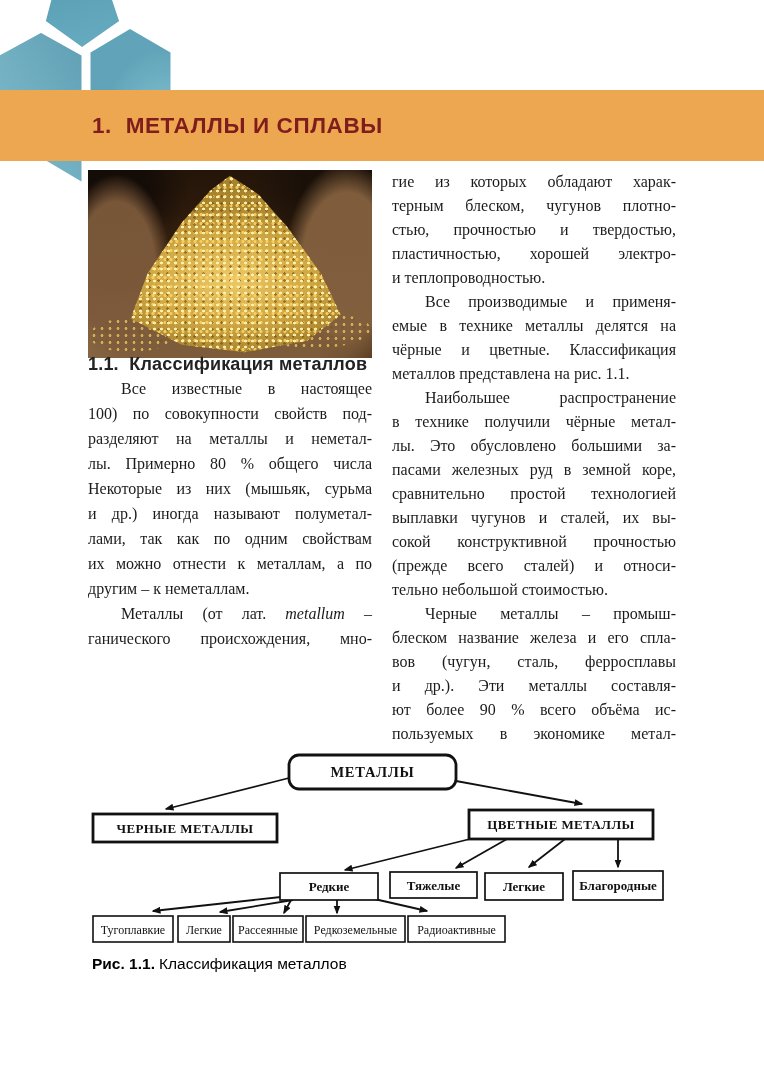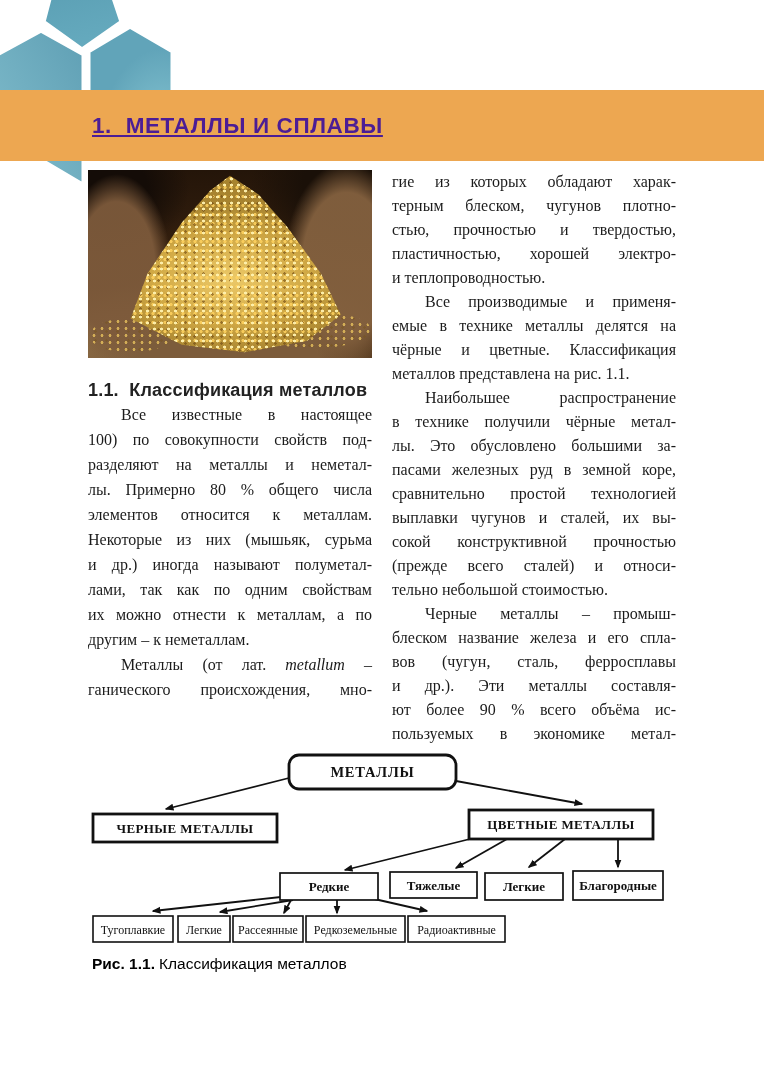--- a/index.html
+++ b/index.html
@@ -6,21 +6,21 @@
   #page{position:relative;width:764px;height:1080px;background:#fff;overflow:hidden;
         font-family:"Liberation Serif",serif;color:#1b1b1b;}
 
   
   #hexes{position:absolute;left:0;top:0;width:220px;height:210px;}
 
   
   .band{position:absolute;left:0;top:90px;width:764px;height:71px;background:#EDA751;}
   .band h1{margin:0;padding:0 0 0 92px;line-height:71px;
            font-family:"Liberation Sans",sans-serif;font-weight:bold;
-           font-size:22.5px;letter-spacing:.6px;color:#4c1d95;text-decoration:underline;}
+           font-size:22.5px;letter-spacing:.6px;color:#7f1d1d;}
 
   
   .photo{position:absolute;left:88px;top:170px;width:284px;height:188px;overflow:hidden;
     background:
       radial-gradient(70px 120px at 10% 52%, rgba(125,90,59,.95) 0 55%, rgba(125,90,59,0) 78%),
       radial-gradient(80px 130px at 91% 50%, rgba(132,97,63,.95) 0 55%, rgba(132,97,63,0) 78%),
       radial-gradient(120px 90px at 4% 10%, #140c07 0 40%, rgba(20,12,7,0) 75%),
       radial-gradient(150px 110px at 97% 8%, #1a1008 0 40%, rgba(26,16,8,0) 75%),
       radial-gradient(200px 120px at 50% 104%, #7c5c3b 0 45%, rgba(124,92,59,0) 85%),
       radial-gradient(120px 80px at 12% 96%, #8a6a44 0 40%, rgba(138,106,68,0) 80%),
@@ -37,21 +37,21 @@
   .scatter{position:absolute;height:34px;
     background-image:
       radial-gradient(circle, rgba(236,198,95,.9) 0 1.2px, transparent 1.7px),
       radial-gradient(circle, rgba(120,85,30,.6) 0 1px, transparent 1.5px);
     background-size:8px 7px,11px 9px;border-radius:50% 40% 50% 45%;opacity:.85;}
   .scatter.l{left:2px;bottom:6px;width:84px;}
   .scatter.r{right:2px;bottom:10px;width:110px;}
 
   
   .col{position:absolute;width:284px;font-size:16px;}
-  .col-left{left:88px;top:380px;}
+  .col-left{left:88px;top:354px;}
   .col-right{left:392px;top:170px;}
   .col-left .tbody{margin-top:1px;line-height:25px;}
   .col-right .tbody{line-height:24px;}
   .sec-head{font-family:"Liberation Sans",sans-serif;font-weight:bold;
             font-size:18px;color:#222;letter-spacing:.2px;}
   .tline{text-align:justify;text-align-last:justify;white-space:normal;}
   .tline.ind{text-indent:33px;}
   .tline.fin{text-align-last:left;}
 
   
@@ -109,21 +109,20 @@
     <div class="pile"></div>
   </div>
 
   <div class="col col-left">
     <div class="sec-head">1.1.&nbsp;&nbsp;Классификация металлов</div>
     <div class="tbody">
         <div class="tline ind">Все известные в настоящее</div>
         <div class="tline">100) по совокупности свойств под-</div>
         <div class="tline">разделяют на металлы и неметал-</div>
         <div class="tline">лы. Примерно 80 % общего числа</div>
-        <div class="tline">элементов относится к металлам.</div>
         <div class="tline">Некоторые из них (мышьяк, сурьма</div>
         <div class="tline">и др.) иногда называют полуметал-</div>
         <div class="tline">лами, так как по одним свойствам</div>
         <div class="tline">их можно отнести к металлам, а по</div>
         <div class="tline fin">другим – к неметаллам.</div>
         <div class="tline ind">Металлы (от лат. <i>metallum</i> –</div>
         <div class="tline">ганического происхождения, мно-</div>
       </div>
   </div>
 

